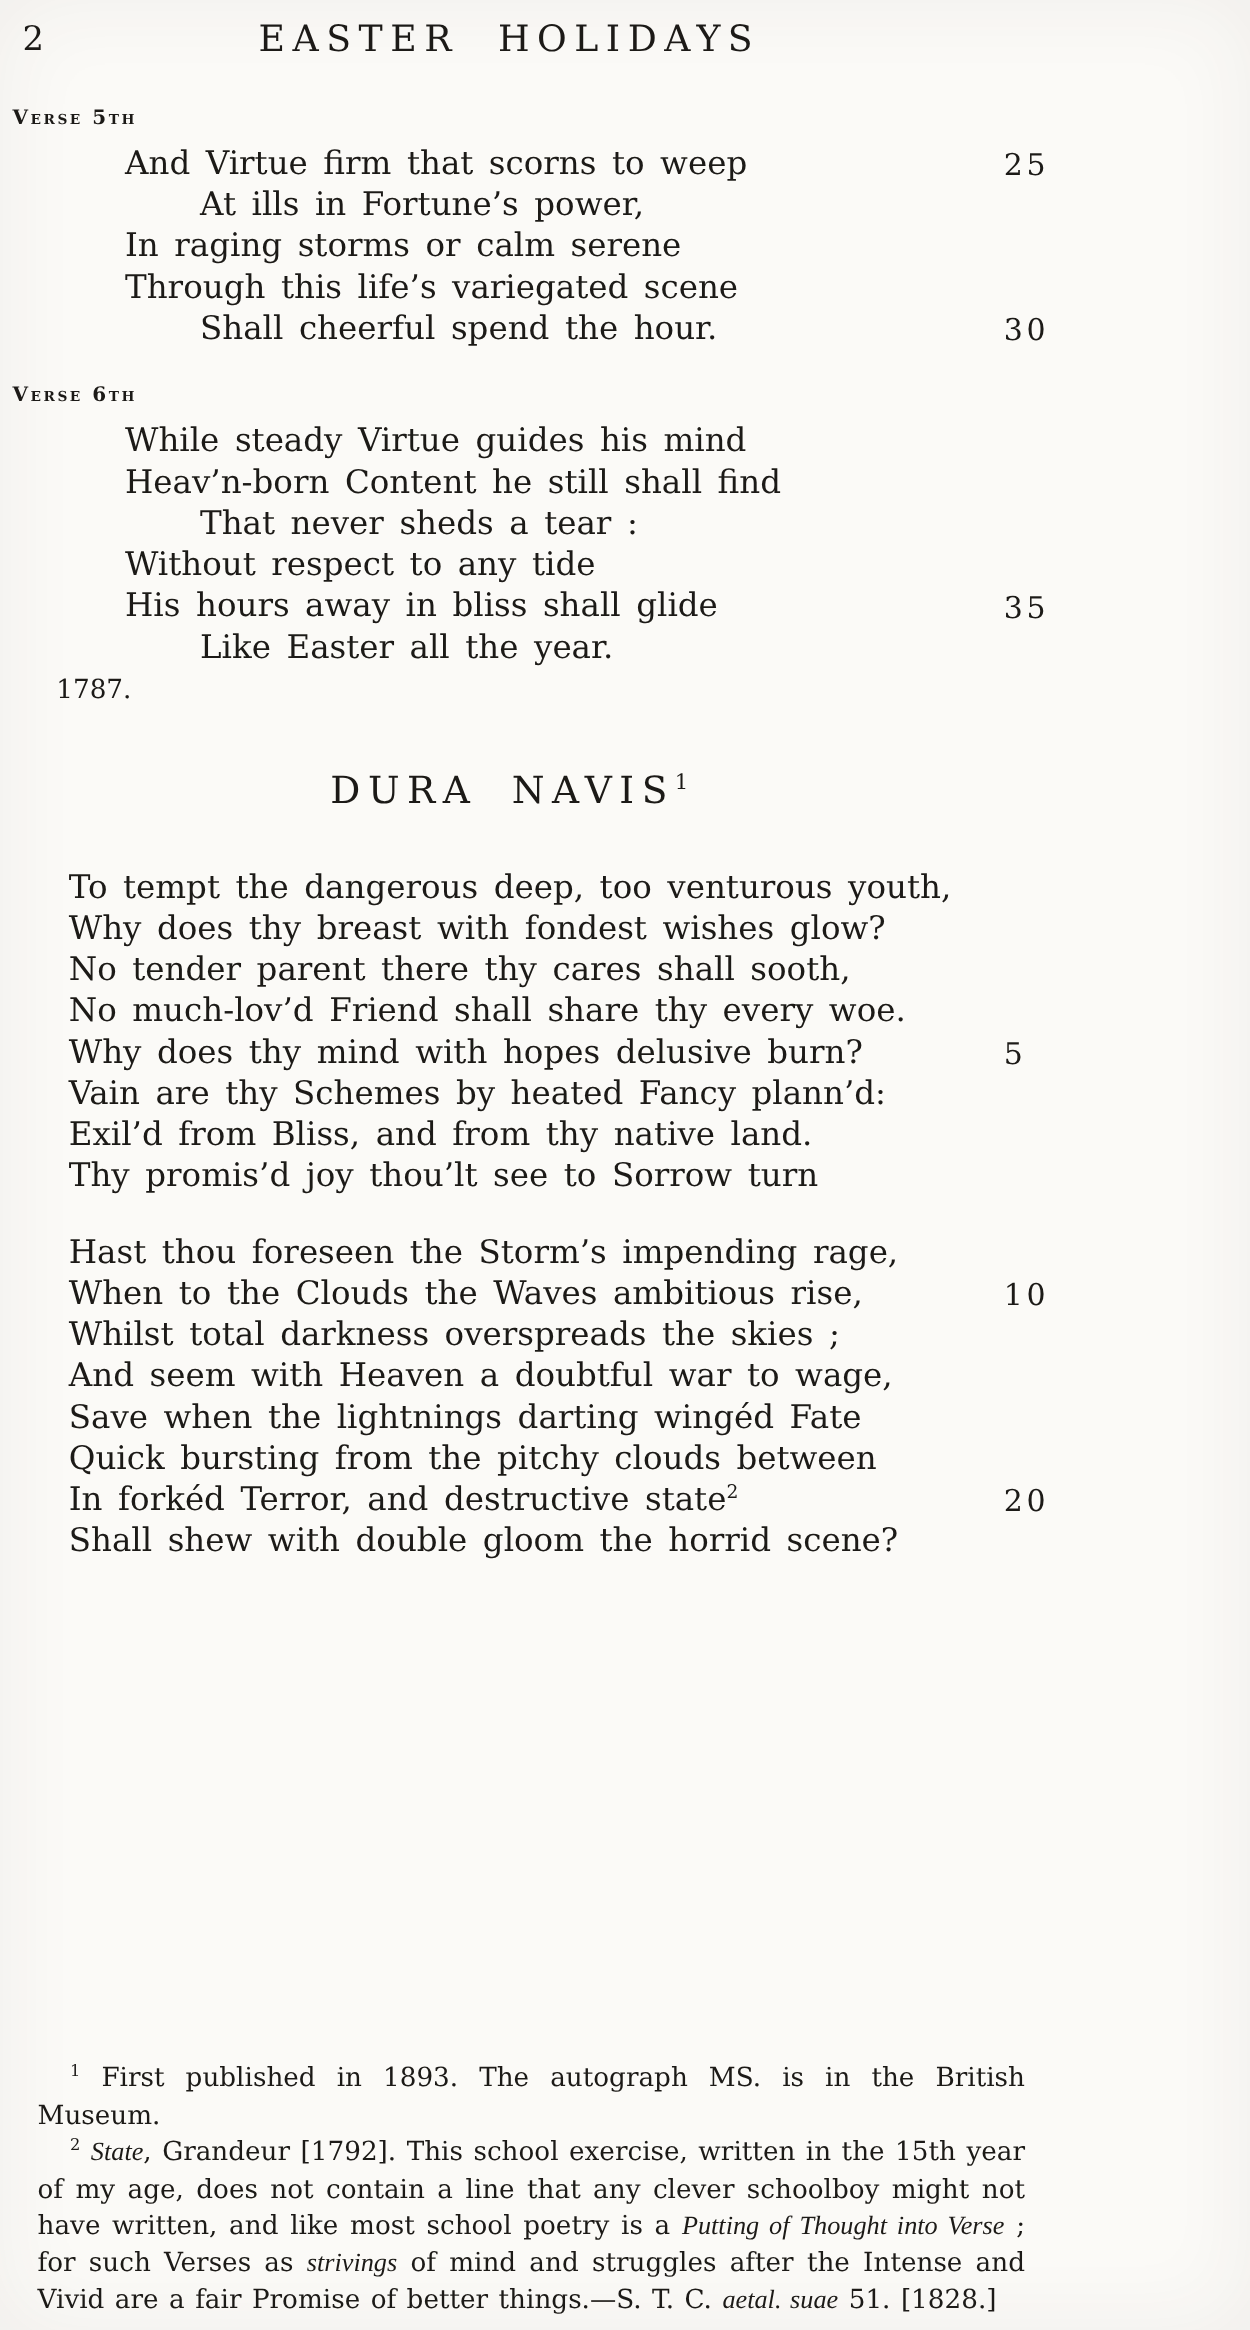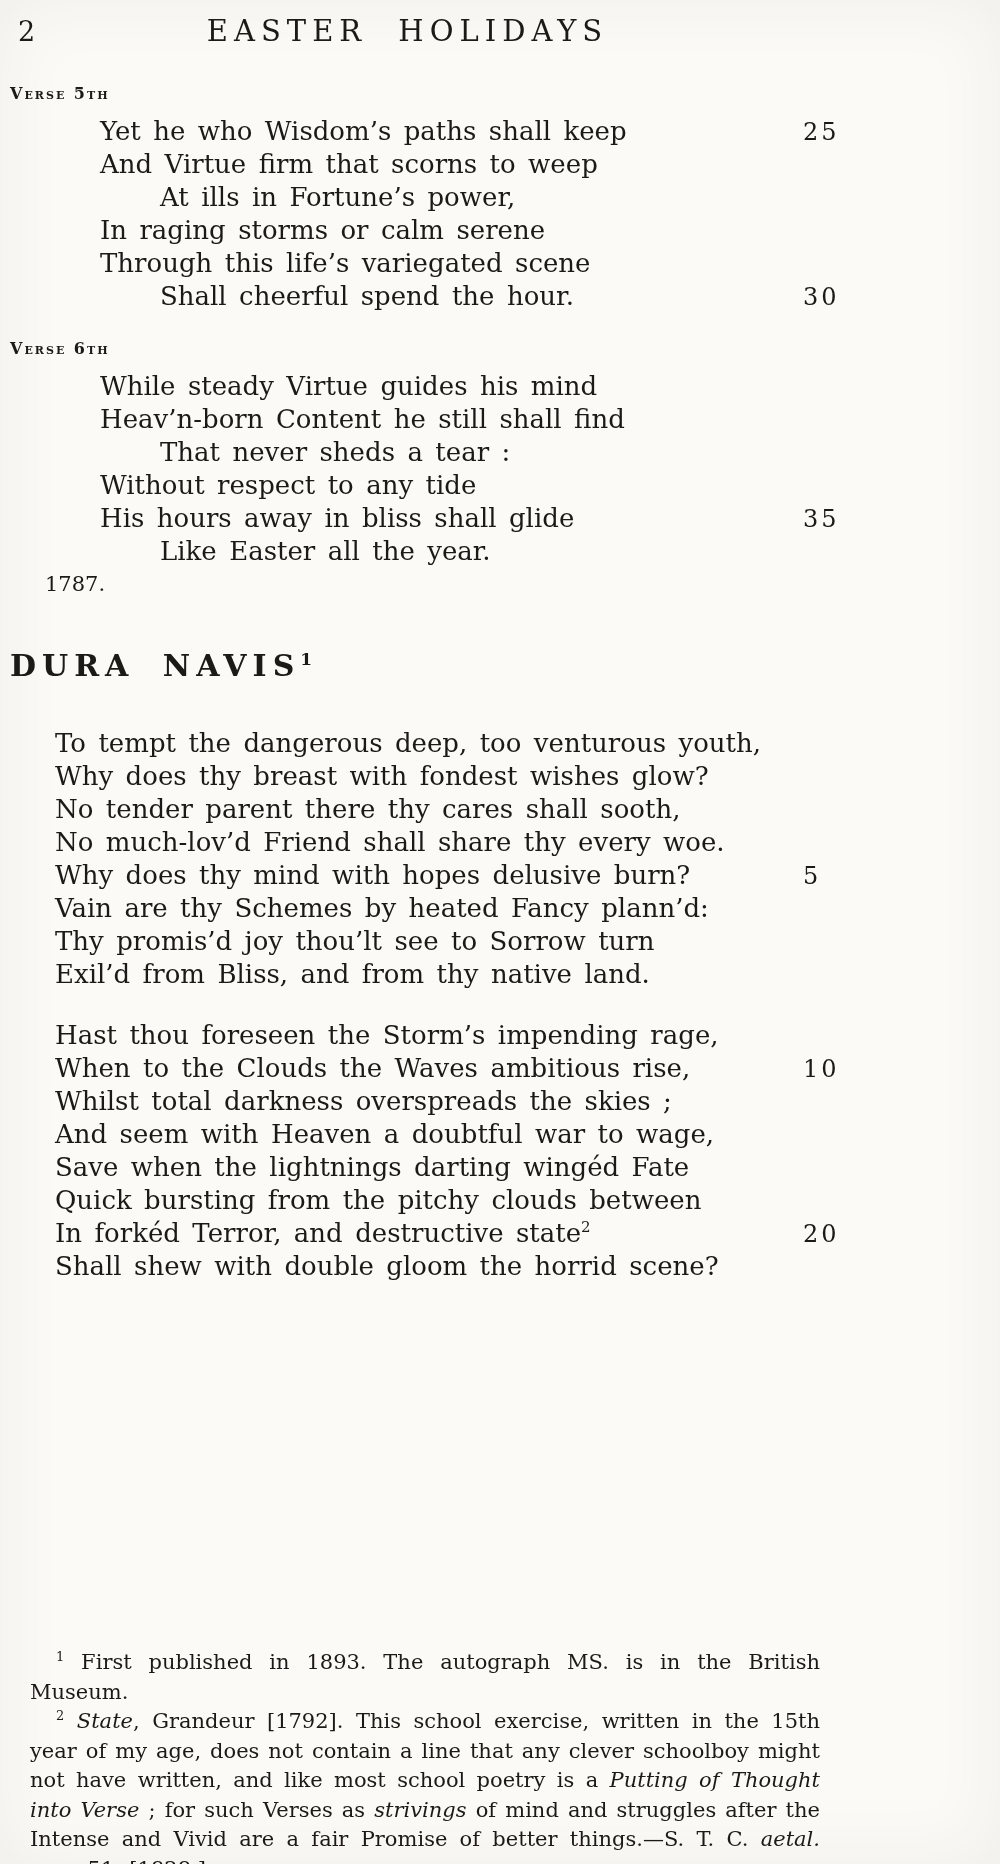--- a/index.html
+++ b/index.html
@@ -62,57 +62,57 @@
     left: 793px; top: 1px;
     font-size: 24px;
     letter-spacing: 3px;
   }
   .line sup { font-size: 15px; line-height: 0; }
   .poem-date {
     font-size: 21px;
     margin: 4px 0 0 35px;
   }
   .poem-title {
-    font-weight: bold;
+    font-weight: normal;
     font-size: 30px;
     letter-spacing: 6px;
     word-spacing: 12px;
-    text-align: left;
+    text-align: center;
     margin: 52px 45px 44px 0;
   }
   .poem-title sup { font-size: 17px; letter-spacing: 0; line-height: 0; }
   .stanza2 { margin-top: 28px; }
   .footnotes {
     position: absolute;
     left: 30px; top: 1648px;
     width: 790px;
     font-size: 21px;
     line-height: 29.5px;
     text-align: justify;
     word-spacing: 0.08em;
   }
   .footnote { margin: 0; text-indent: 26px; }
   .footnote sup { font-size: 13px; line-height: 0; }
-  .footnote em { font-style: italic; }
+  .footnote em { font-style: italic; font-family: Liberation Serif, serif; }
 </style>
 </head>
 <body>
 
 <div class="page">
   <div class="content">
 
     <div class="page-header">
       <span class="page-number">2</span>
       <span class="running-head">EASTER HOLIDAYS</span>
     </div>
 
     <h2 class="verse-heading">Verse 5th</h2>
 
     <div class="poem">
-      <div class="line eh"><span>Yet he who Wisdom’s paths shall keep</span><span class="line-number">25</span></div>
+      <div class="line eh"><span class="line-number">25</span></div>
       <div class="line eh"><span>And Virtue firm that scorns to weep</span></div>
       <div class="line eh indent"><span>At ills in Fortune’s power,</span></div>
       <div class="line eh"><span>In raging storms or calm serene</span></div>
       <div class="line eh"><span>Through this life’s variegated scene</span></div>
       <div class="line eh indent"><span>Shall cheerful spend the hour.</span><span class="line-number">30</span></div>
     </div>
 
     <h2 class="verse-heading">Verse 6th</h2>
 
     <div class="poem">
@@ -128,22 +128,22 @@
 
     <h1 class="poem-title"><span>DURA NAVIS</span><sup>1</sup></h1>
 
     <div class="poem stanza1">
       <div class="line dn"><span>To tempt the dangerous deep, too venturous youth,</span></div>
       <div class="line dn"><span>Why does thy breast with fondest wishes glow?</span></div>
       <div class="line dn"><span>No tender parent there thy cares shall sooth,</span></div>
       <div class="line dn"><span>No much-lov’d Friend shall share thy every woe.</span></div>
       <div class="line dn"><span>Why does thy mind with hopes delusive burn?</span><span class="line-number">5</span></div>
       <div class="line dn"><span>Vain are thy Schemes by heated Fancy plann’d:</span></div>
+      <div class="line dn"><span>Exil’d from Bliss, and from thy native land.</span></div>
       <div class="line dn"><span>Thy promis’d joy thou’lt see to Sorrow turn</span></div>
-      <div class="line dn"><span>Exil’d from Bliss, and from thy native land.</span></div>
     </div>
 
     <div class="poem stanza2">
       <div class="line dn"><span>Hast thou foreseen the Storm’s impending rage,</span></div>
       <div class="line dn"><span>When to the Clouds the Waves ambitious rise,</span><span class="line-number">10</span></div>
       <div class="line dn"><span>Whilst total darkness overspreads the skies ;</span></div>
       <div class="line dn"><span>And seem with Heaven a doubtful war to wage,</span></div>
       <div class="line dn"><span>Save when the lightnings darting wingéd Fate</span></div>
       <div class="line dn"><span>Quick bursting from the pitchy clouds between</span></div>
       <div class="line dn"><span>In forkéd Terror, and destructive state</span><sup>2</sup><span class="line-number">20</span></div>

